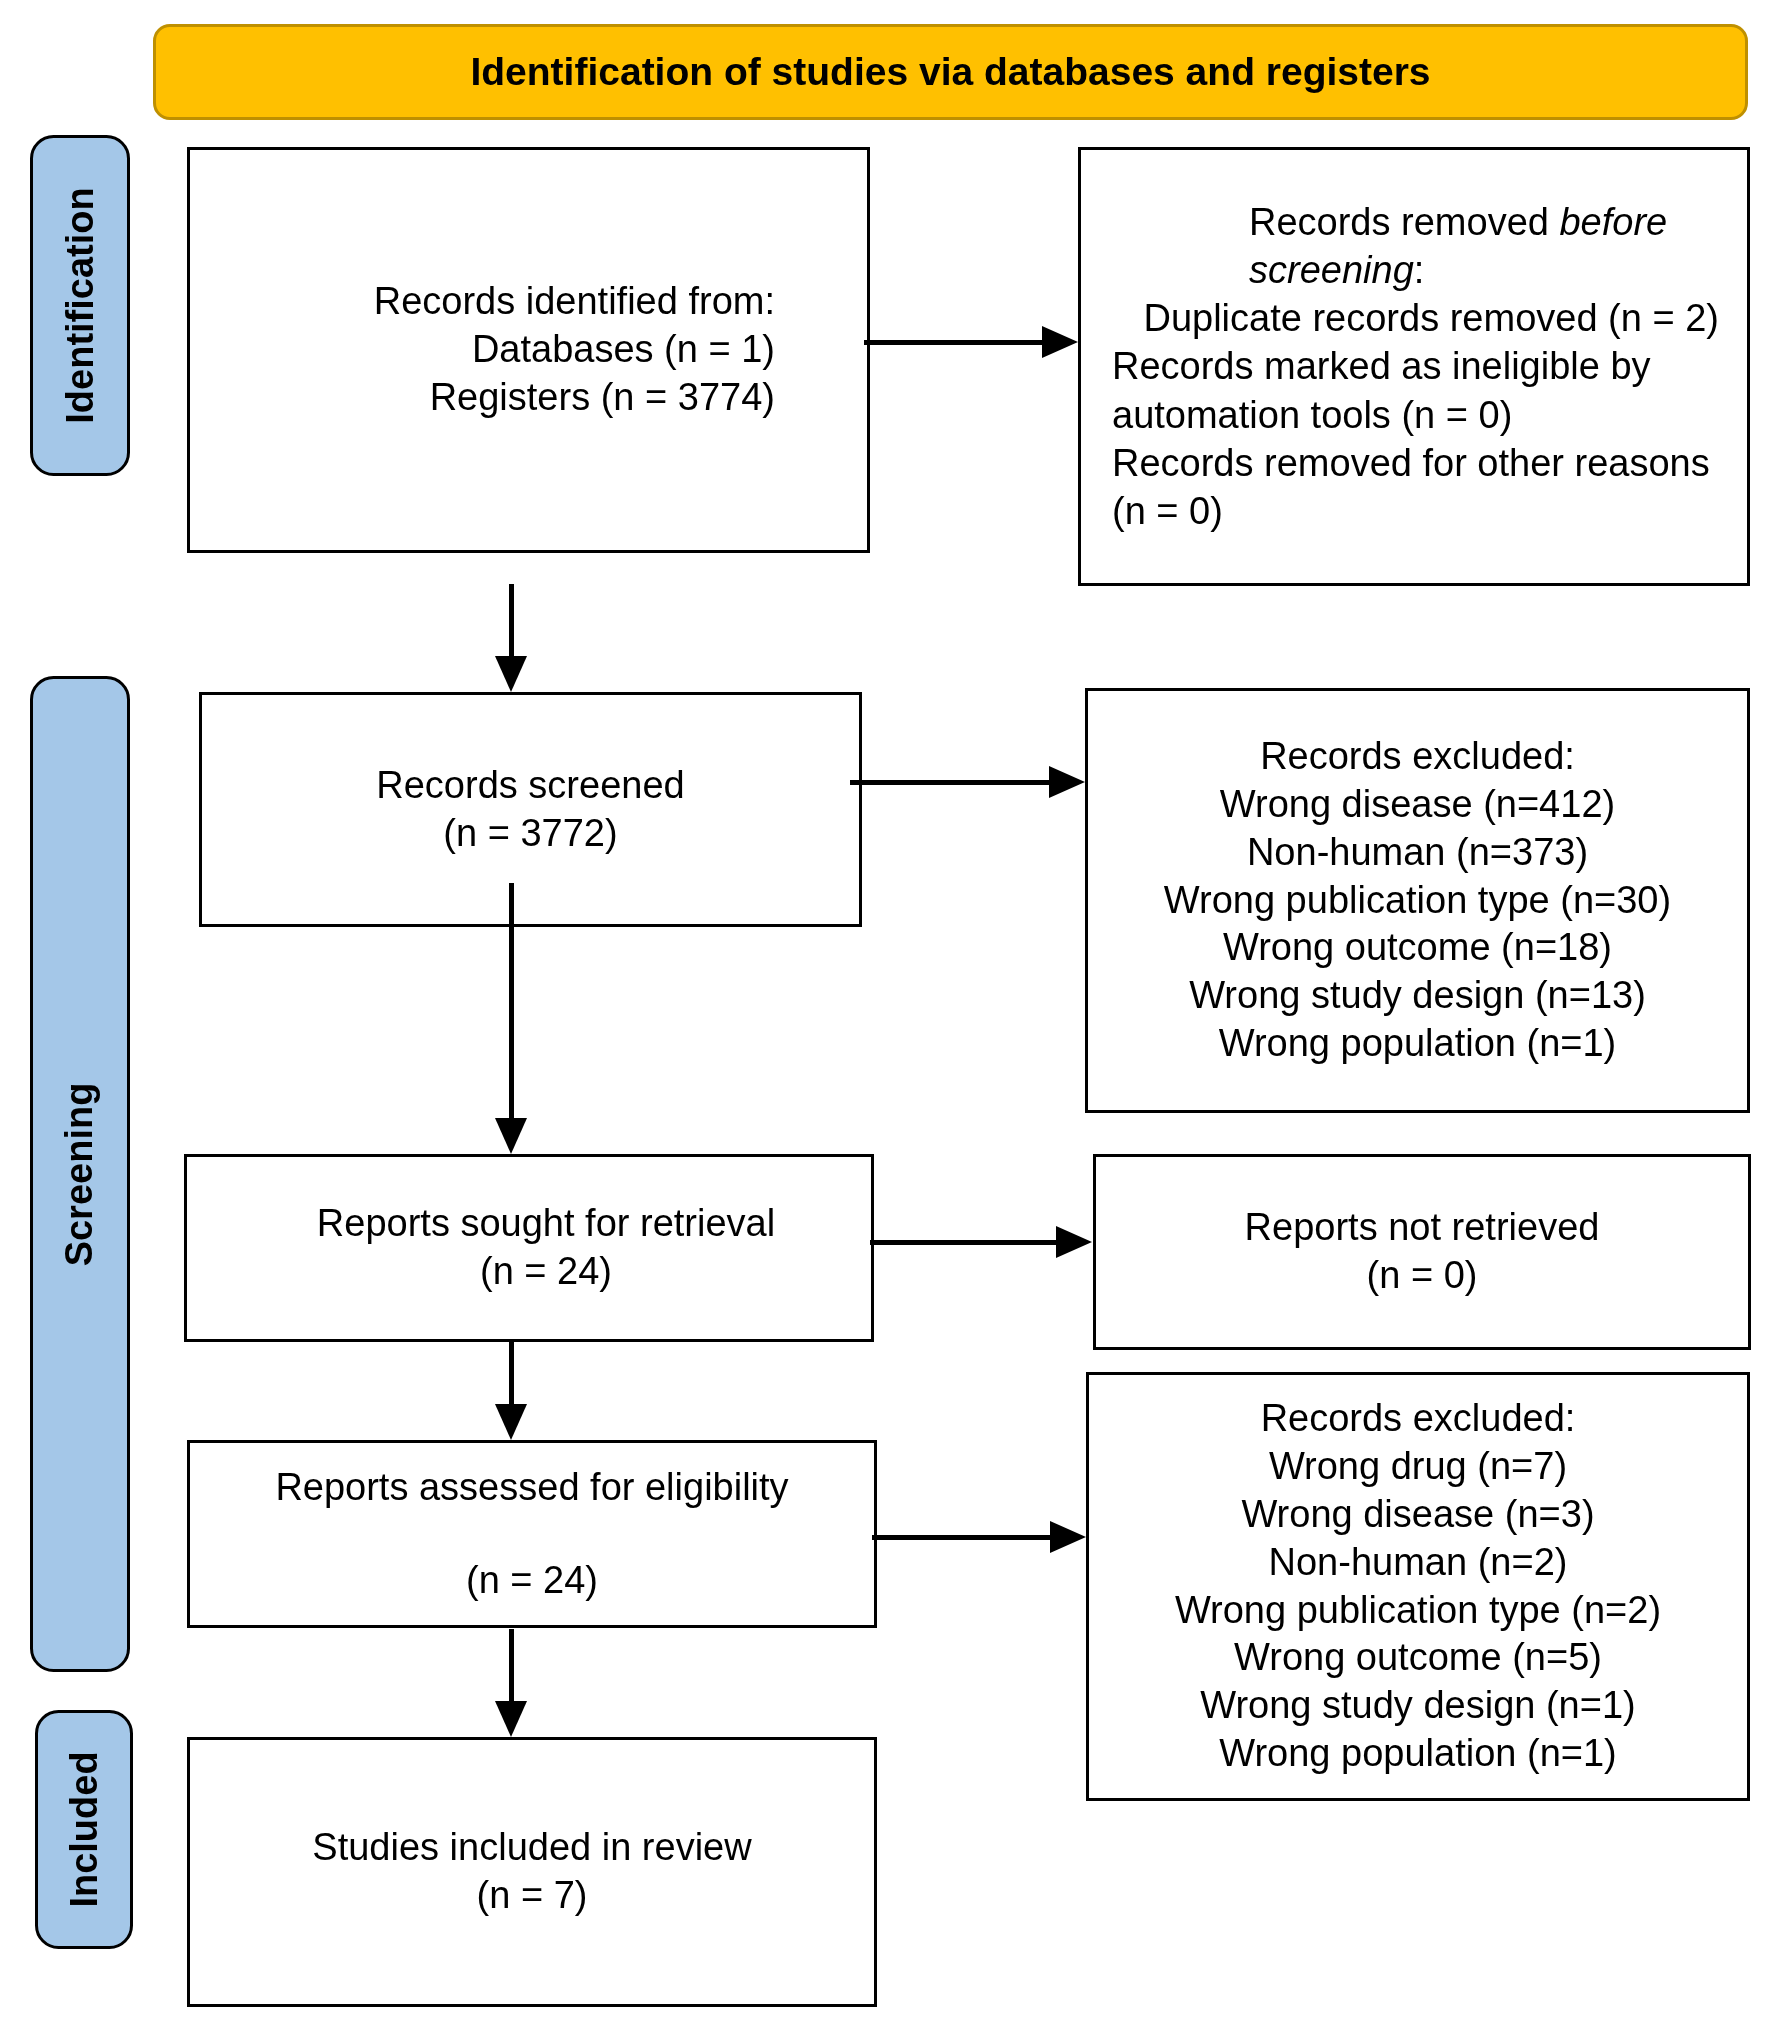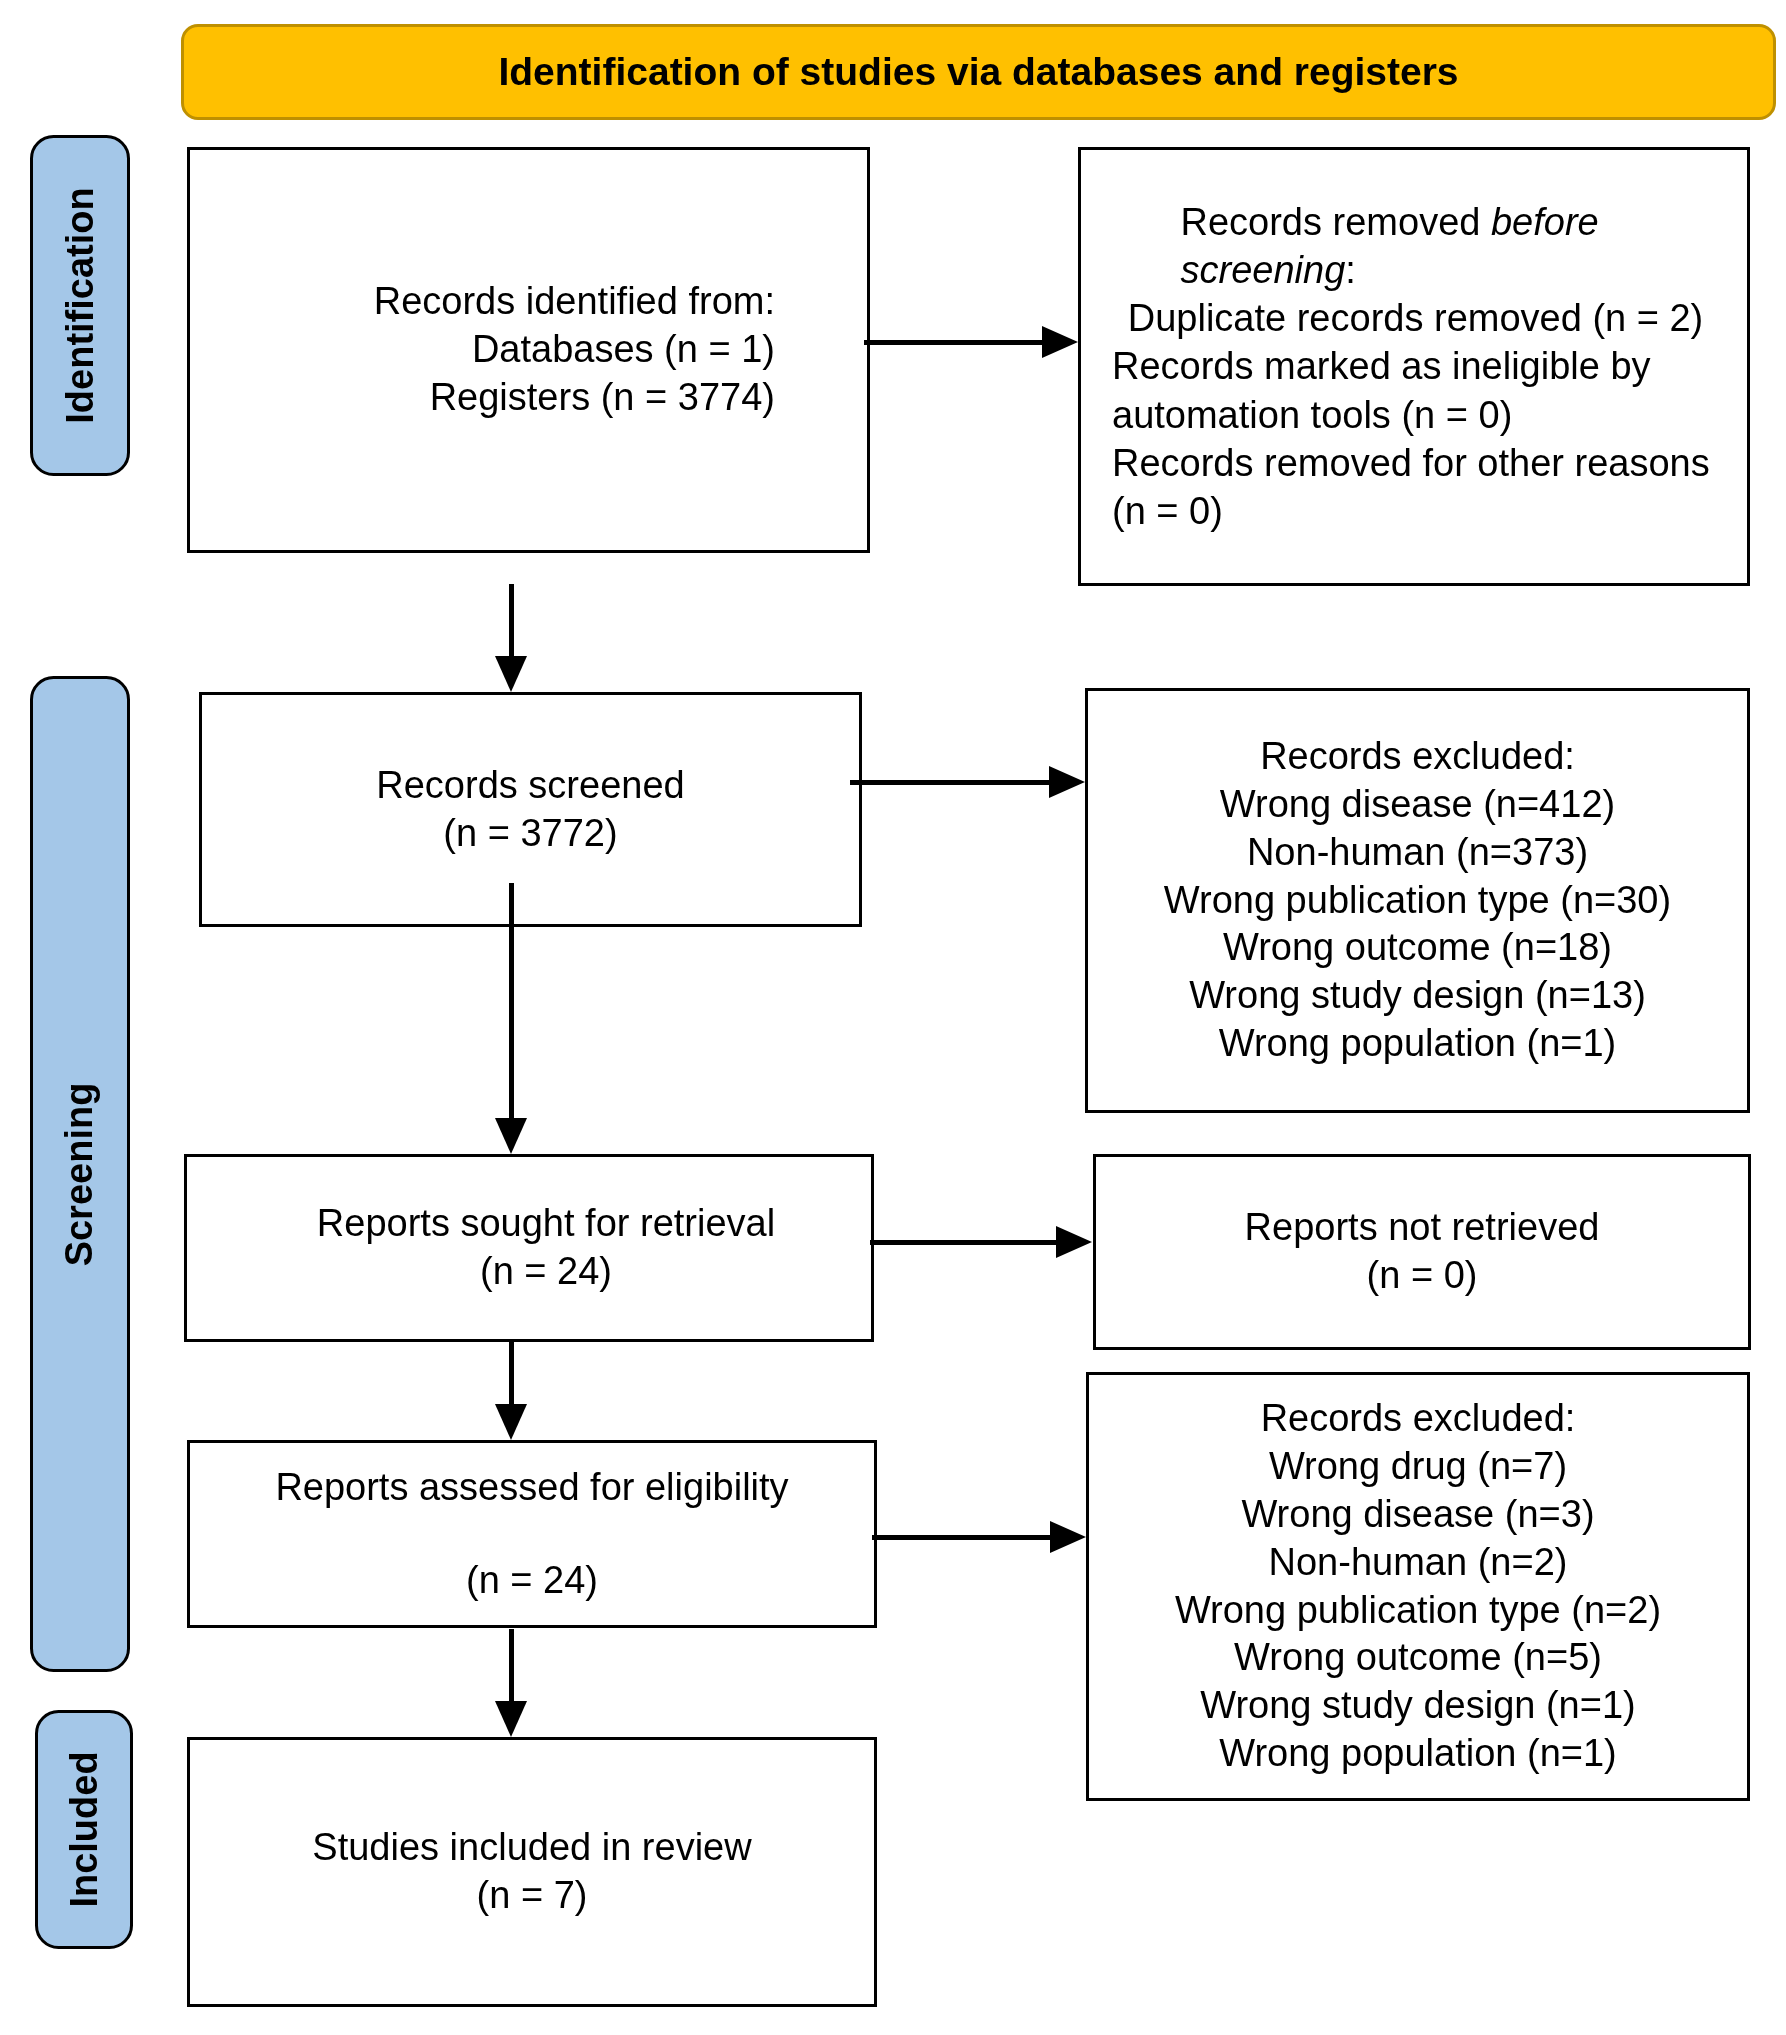--- a/index.html
+++ b/index.html
@@ -14,21 +14,21 @@
   
   .title-bar{
     position:absolute;
     left:153px; top:23.5px;
     width:1595px; height:96px;
     background:#FFC000;
     border:3.1px solid #BF9000;
     border-radius:17px;
     box-sizing:border-box;
     display:flex; align-items:center; justify-content:center;
-    font-weight:bold; font-size:39px;margin-left:28px;
+    font-weight:bold; font-size:39px;
   }
   
   .stage{
     position:absolute;
     background:#A4C7E8;
     border:3.9px solid #000;
     border-radius:23.5px;
     box-sizing:border-box;
     display:flex; align-items:center; justify-content:center;
     overflow:hidden;
@@ -48,21 +48,21 @@
     background:#ffffff;
     border:3.9px solid #000;
     box-sizing:border-box;
     font-size:38px;
     line-height:1.26;
     display:flex; flex-direction:column;
     align-items:center; justify-content:center;
     text-align:center;
   }
   .box-identified{left:187px; top:147px; width:683px; height:406px; align-items:flex-end; text-align:right; padding-right:92px;}
-  .box-removed{left:1078px; top:147px; width:672px; height:439px; align-items:center; text-align:left; padding:15.7px 28px 15.7px 31px; justify-content:center;}
+  .box-removed{left:1078px; top:147px; width:672px; height:439px; align-items:flex-end; text-align:left; padding:15.7px 28px 15.7px 31px; justify-content:center;}
   .box-screened{left:187px; top:692px; width:663px; height:235px;margin-left:12px;}
   .box-excluded-screening{left:1085px; top:688px; width:665px; height:425px;}
   .box-sought{left:184px; top:1154px; width:690px; height:188px;padding-left:34px;}
   .box-not-retrieved{left:1093px; top:1154px; width:658px; height:196px;}
   .box-assessed{left:187px; top:1440px; width:690px; height:188px;gap:45px;}
   .box-excluded-eligibility{left:1086px; top:1372px; width:664px; height:429px;}
   .box-included{left:187px; top:1737px; width:690px; height:270px;}
   .r1-intro{max-width:470px; line-height:1.27;}
   .r1-item{line-height:1.27;}
   .it{font-style:italic;}

